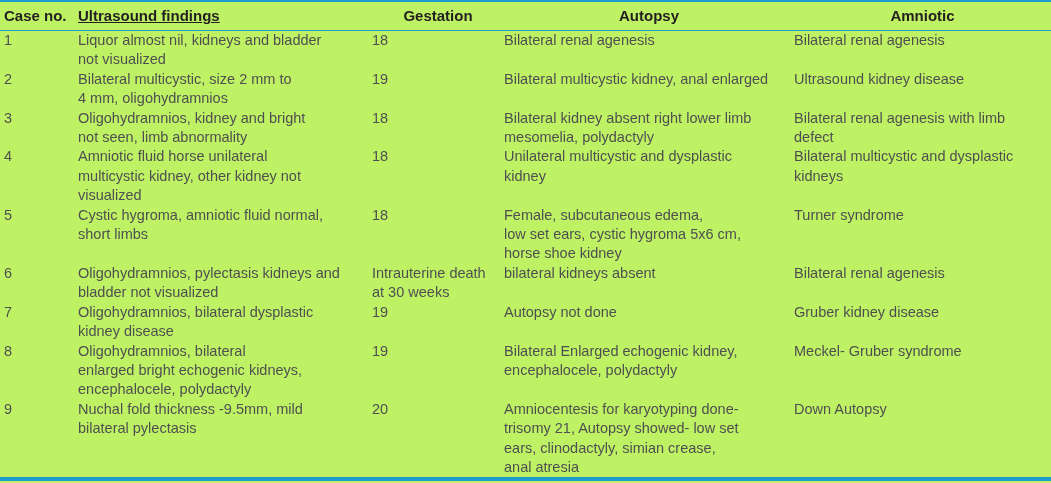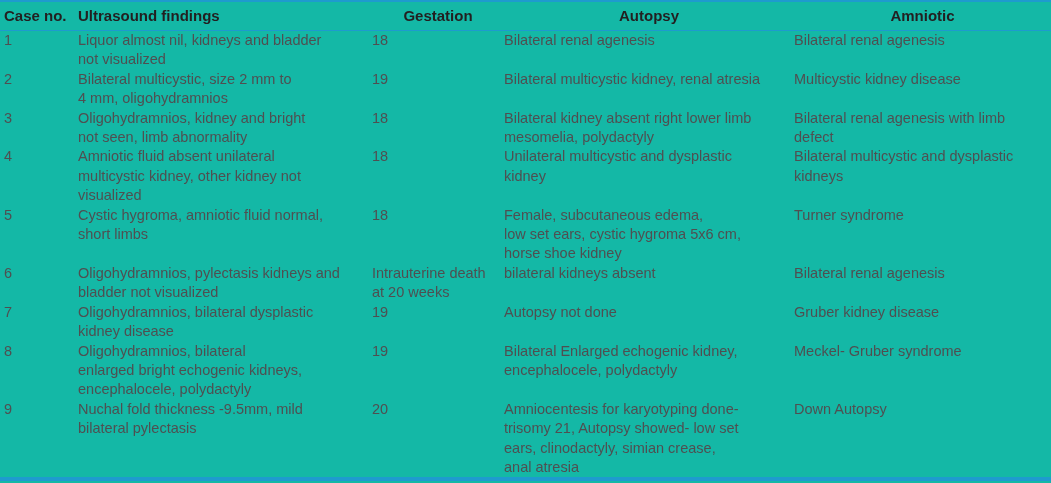--- a/index.html
+++ b/index.html
@@ -4,21 +4,21 @@
 <style>
   html, body {
     margin: 0;
     padding: 0;
     background: #ffffff;
   }
   #page {
     width: 1051px;
     height: 483px;
     overflow: hidden;
-    background: #14b8a6;
+    background: #bef264;
     font-family: "Liberation Sans", sans-serif;
   }
   table.findings {
     width: 1051px;
     border-collapse: collapse;
     table-layout: fixed;
     border-top: 2px solid #1e9bce;
     border-bottom: 4px solid #1e9bce;
   }
   table.findings thead th {
@@ -36,21 +36,21 @@
     color: #4f4f51;
     vertical-align: top;
     padding: 0;
     white-space: pre-line;
   }
   .align-left   { text-align: left; }
   .align-center { }
   .col-case_no    { padding-left: 4px !important; }
   th.col-case_no  { padding-left: 4px; }
   .col-ultrasound { padding-left: 2px !important; }
-  th.col-ultrasound { padding-left: 2px; }
+  th.col-ultrasound { padding-left: 2px; text-decoration: underline; }
 </style>
 </head>
 <body>
 
 <div id="page">
   <table class="findings">
     <colgroup>
       <col style="width:76px">
       <col style="width:296px">
       <col style="width:132px">
@@ -73,36 +73,36 @@
 not visualized</td>
           <td class="col-gestation align-center">18</td>
           <td class="col-autopsy align-center">Bilateral renal agenesis</td>
           <td class="col-diagnosis align-center">Bilateral renal agenesis</td>
         </tr>
         <tr>
           <td class="col-case_no align-left">2</td>
           <td class="col-ultrasound align-left">Bilateral multicystic, size 2 mm to
 4 mm, oligohydramnios</td>
           <td class="col-gestation align-center">19</td>
-          <td class="col-autopsy align-center">Bilateral multicystic kidney, renal atresia</td>
-          <td class="col-diagnosis align-center">Multicystic kidney disease</td>
+          <td class="col-autopsy align-center">Bilateral multicystic kidney, anal enlarged</td>
+          <td class="col-diagnosis align-center">Ultrasound kidney disease</td>
         </tr>
         <tr>
           <td class="col-case_no align-left">3</td>
           <td class="col-ultrasound align-left">Oligohydramnios, kidney and bright
 not seen, limb abnormality</td>
           <td class="col-gestation align-center">18</td>
           <td class="col-autopsy align-center">Bilateral kidney absent right lower limb
 mesomelia, polydactyly</td>
           <td class="col-diagnosis align-center">Bilateral renal agenesis with limb
 defect</td>
         </tr>
         <tr>
           <td class="col-case_no align-left">4</td>
-          <td class="col-ultrasound align-left">Amniotic fluid absent unilateral
+          <td class="col-ultrasound align-left">Amniotic fluid horse unilateral
 multicystic kidney, other kidney not
 visualized</td>
           <td class="col-gestation align-center">18</td>
           <td class="col-autopsy align-center">Unilateral multicystic and dysplastic
 kidney</td>
           <td class="col-diagnosis align-center">Bilateral multicystic and dysplastic
 kidneys</td>
         </tr>
         <tr>
           <td class="col-case_no align-left">5</td>
@@ -112,21 +112,21 @@
           <td class="col-autopsy align-center">Female, subcutaneous edema,
 low set ears, cystic hygroma 5x6 cm,
 horse shoe kidney</td>
           <td class="col-diagnosis align-center">Turner syndrome</td>
         </tr>
         <tr>
           <td class="col-case_no align-left">6</td>
           <td class="col-ultrasound align-left">Oligohydramnios, pylectasis kidneys and
 bladder not visualized</td>
           <td class="col-gestation align-center">Intrauterine death
-at 20 weeks</td>
+at 30 weeks</td>
           <td class="col-autopsy align-center">bilateral kidneys absent</td>
           <td class="col-diagnosis align-center">Bilateral renal agenesis</td>
         </tr>
         <tr>
           <td class="col-case_no align-left">7</td>
           <td class="col-ultrasound align-left">Oligohydramnios, bilateral dysplastic
 kidney disease</td>
           <td class="col-gestation align-center">19</td>
           <td class="col-autopsy align-center">Autopsy not done</td>
           <td class="col-diagnosis align-center">Gruber kidney disease</td>

